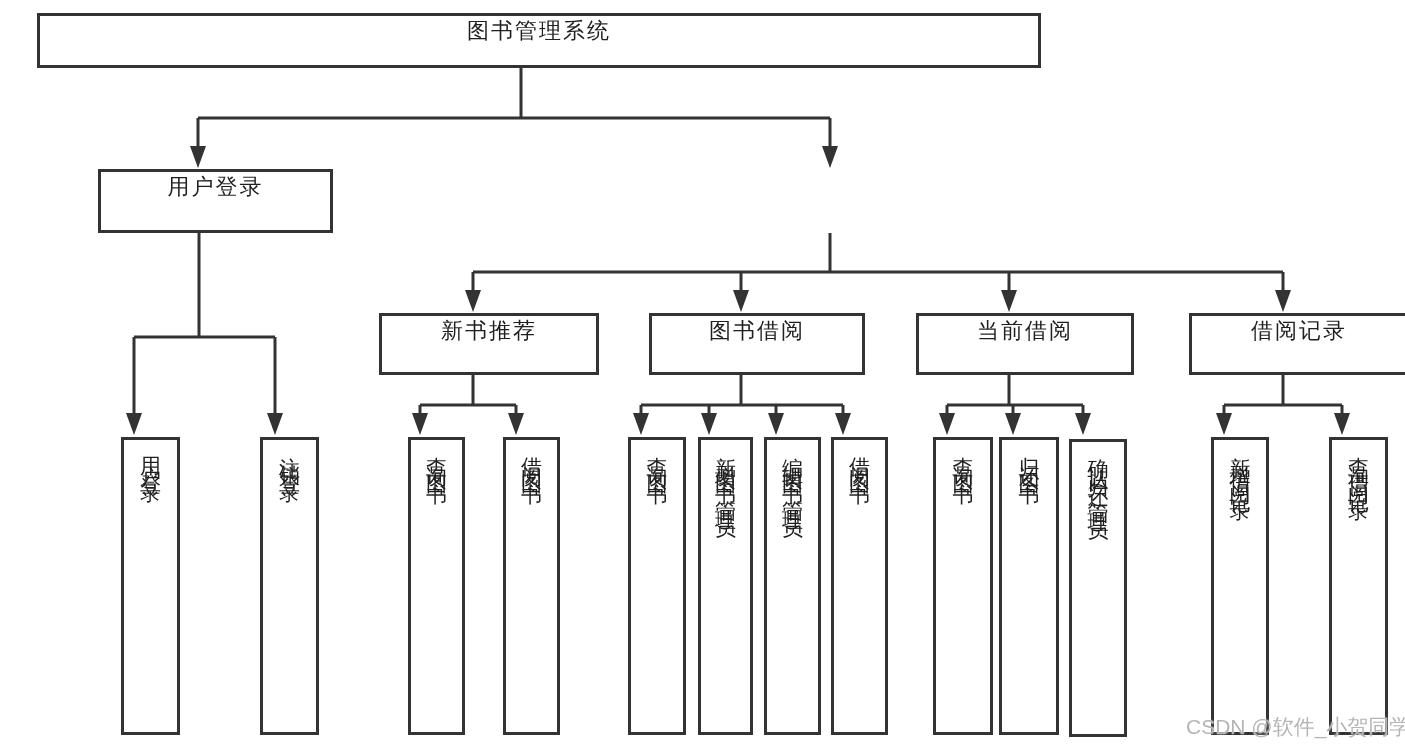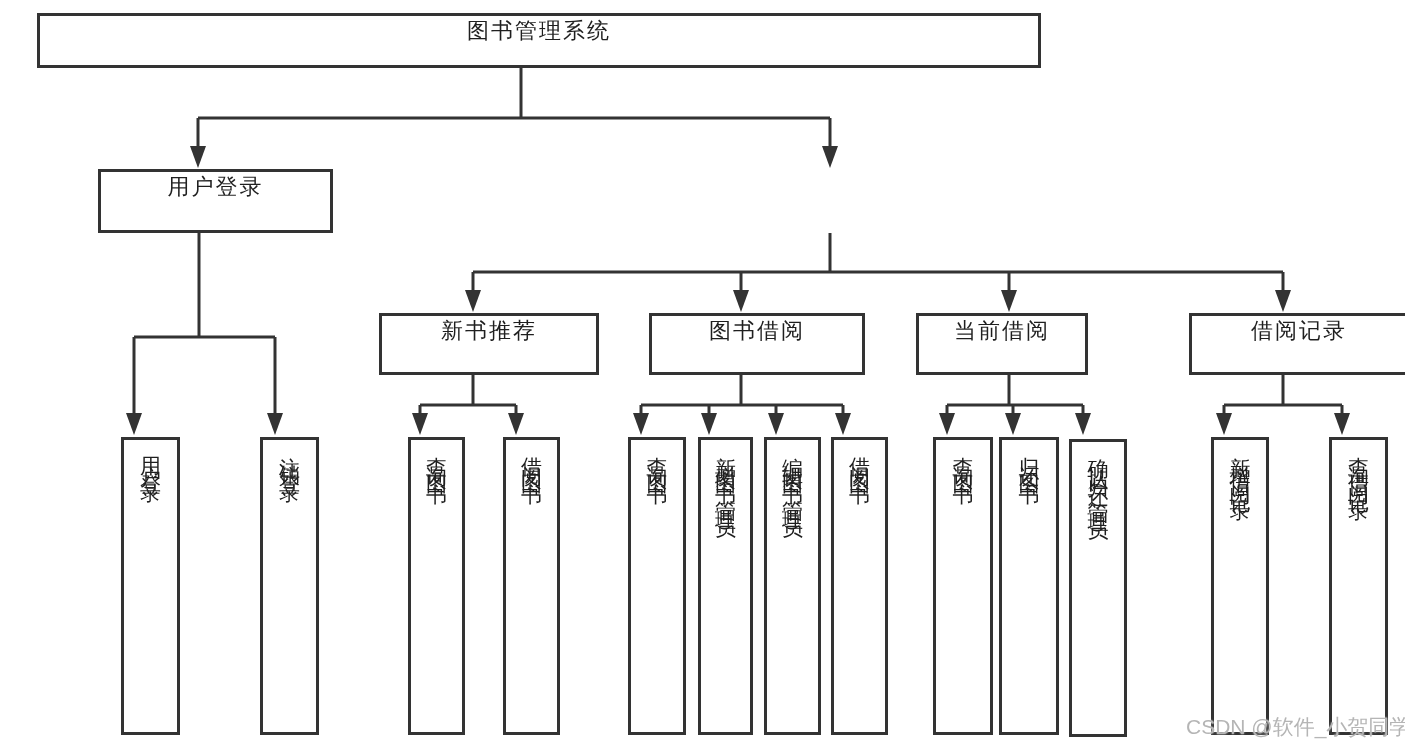--- a/index.html
+++ b/index.html
@@ -150,21 +150,21 @@
   <div class="node hbox" style="left:82px;top:169px;width:235px;height:64px">
     <span>用户登录</span>
   </div>
 
   <div class="node hbox" style="left:363px;top:313px;width:220px;height:62px">
     <span>新书推荐</span>
   </div>
   <div class="node hbox" style="left:633px;top:313px;width:216px;height:62px">
     <span>图书借阅</span>
   </div>
-  <div class="node hbox" style="left:900px;top:313px;width:172px;height:62px">
+  <div class="node hbox" style="left:900px;top:313px;width:218px;height:62px">
     <span>当前借阅</span>
   </div>
   <div class="node hbox" style="left:1173px;top:313px;width:220px;height:62px">
     <span>借阅记录</span>
   </div>
 
   <div class="node vbox" style="left:105px;top:437px;width:59px;height:298px">
     <span>用户登录</span>
   </div>
   <div class="node vbox" style="left:244px;top:437px;width:59px;height:298px">

